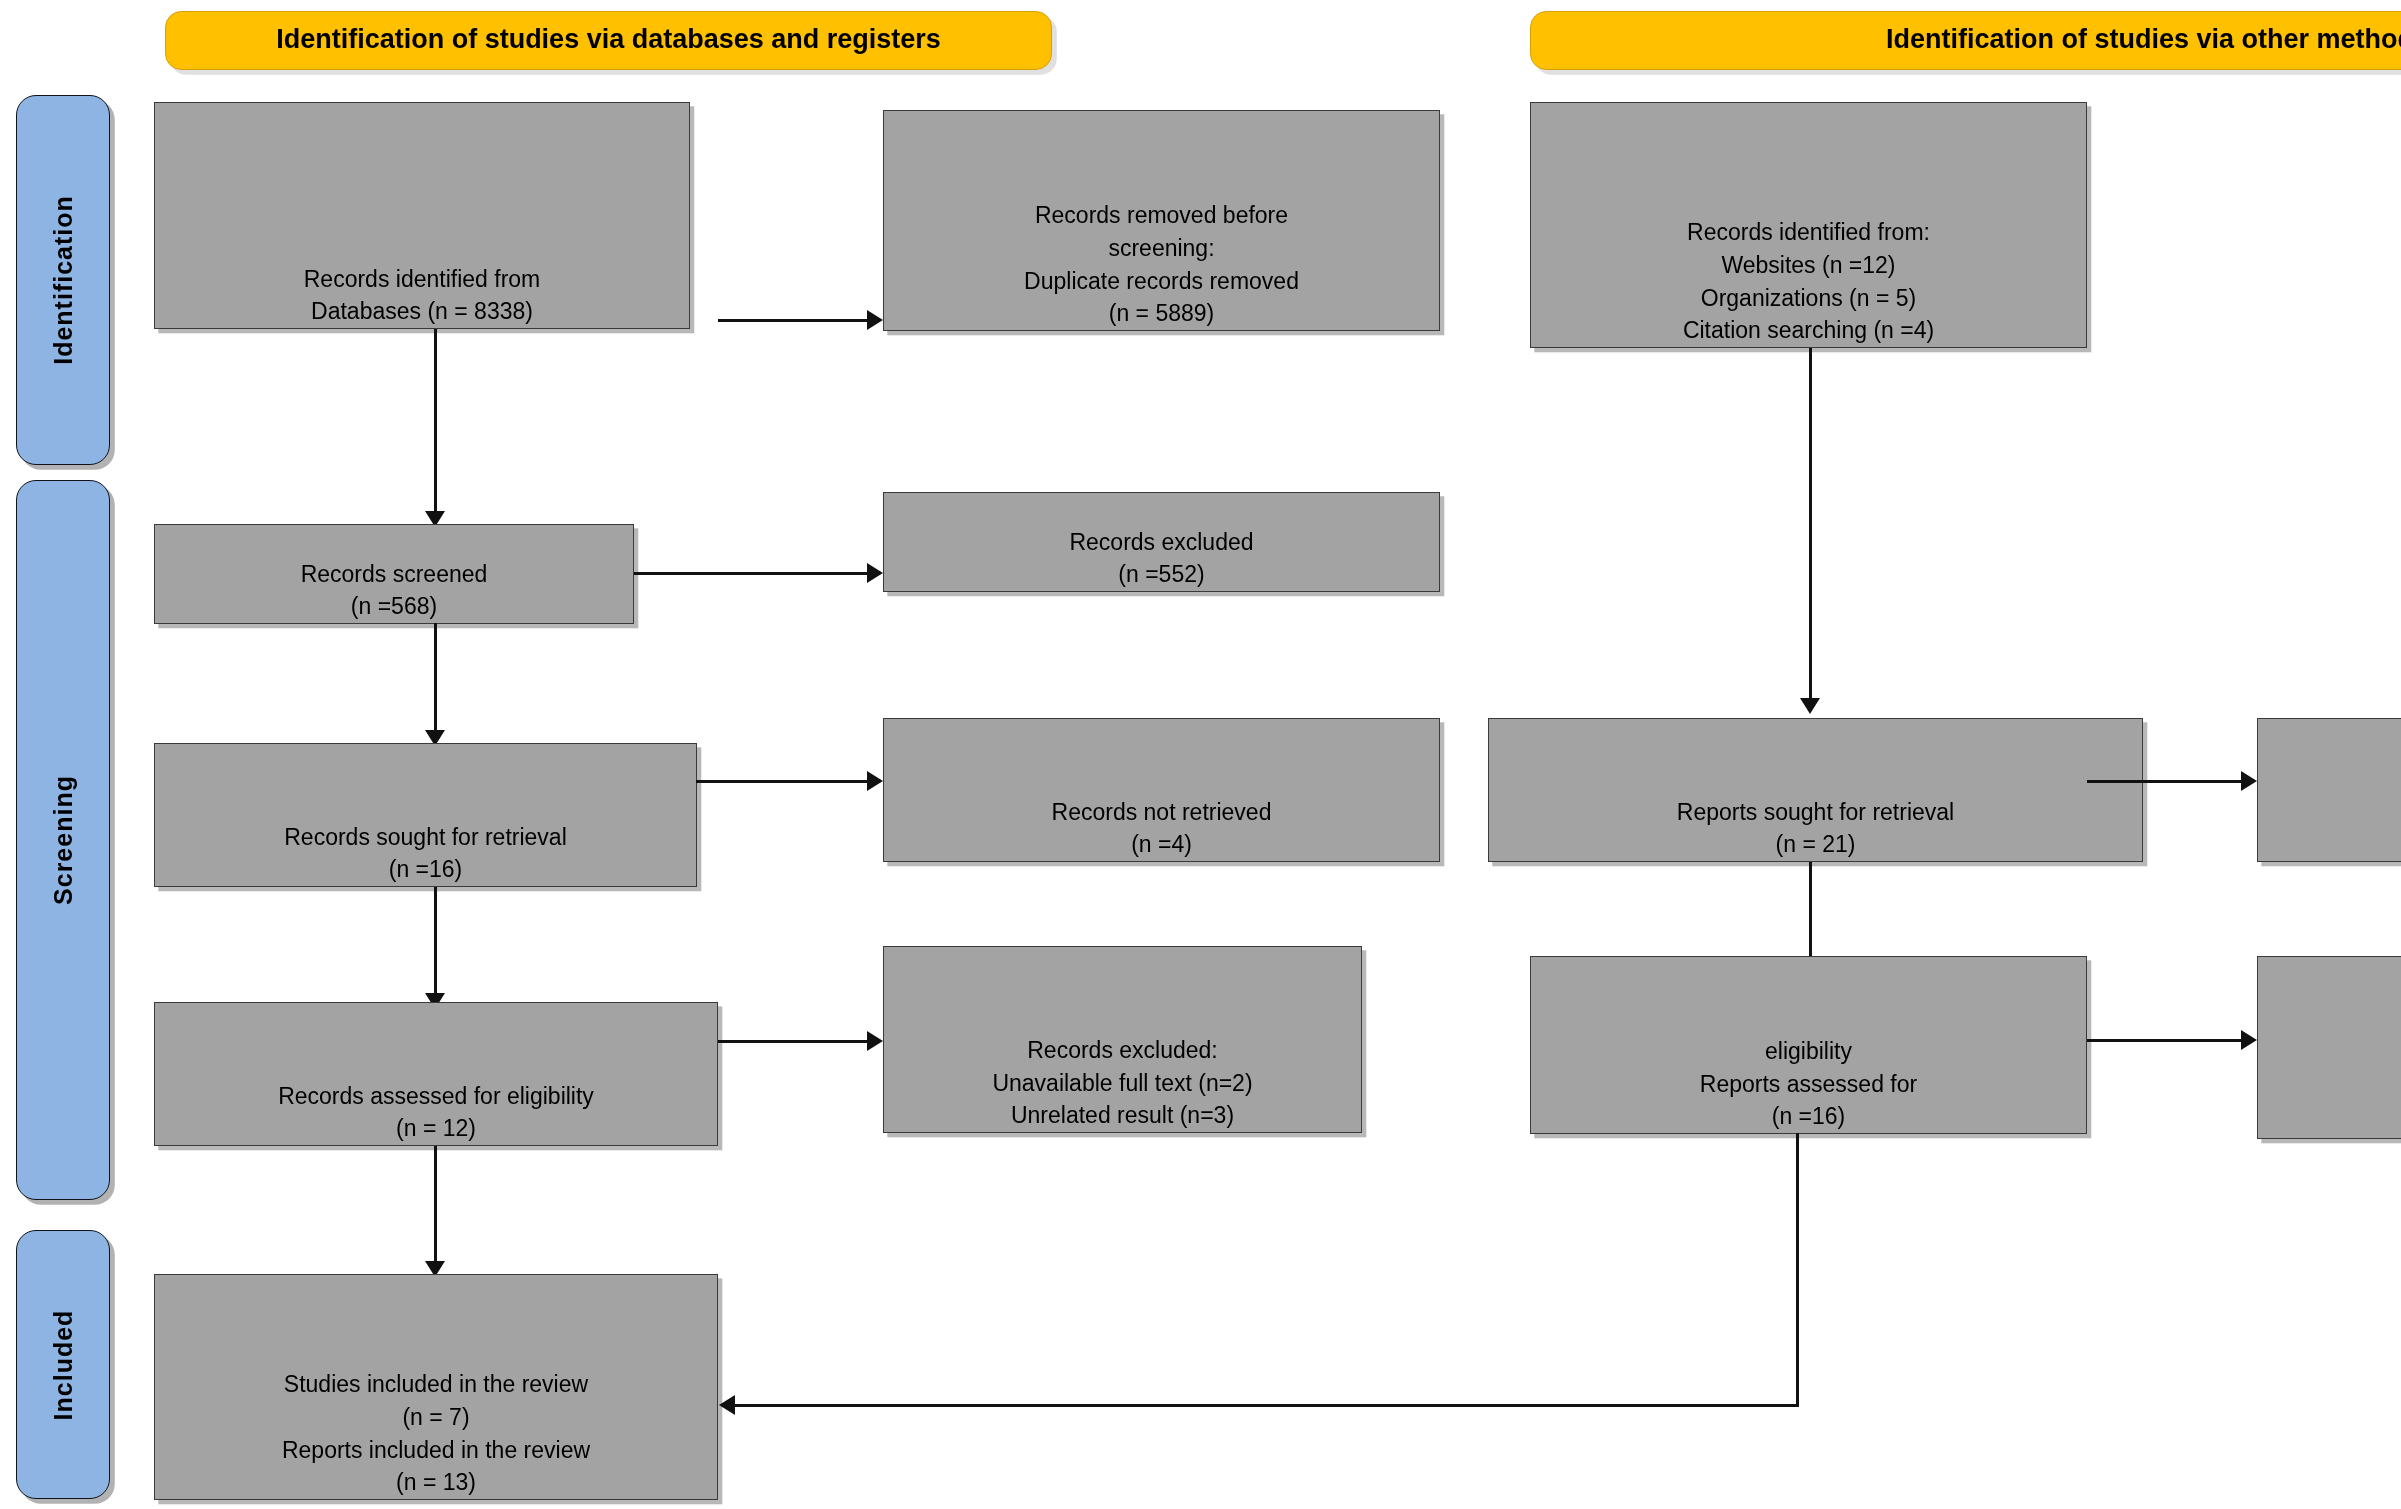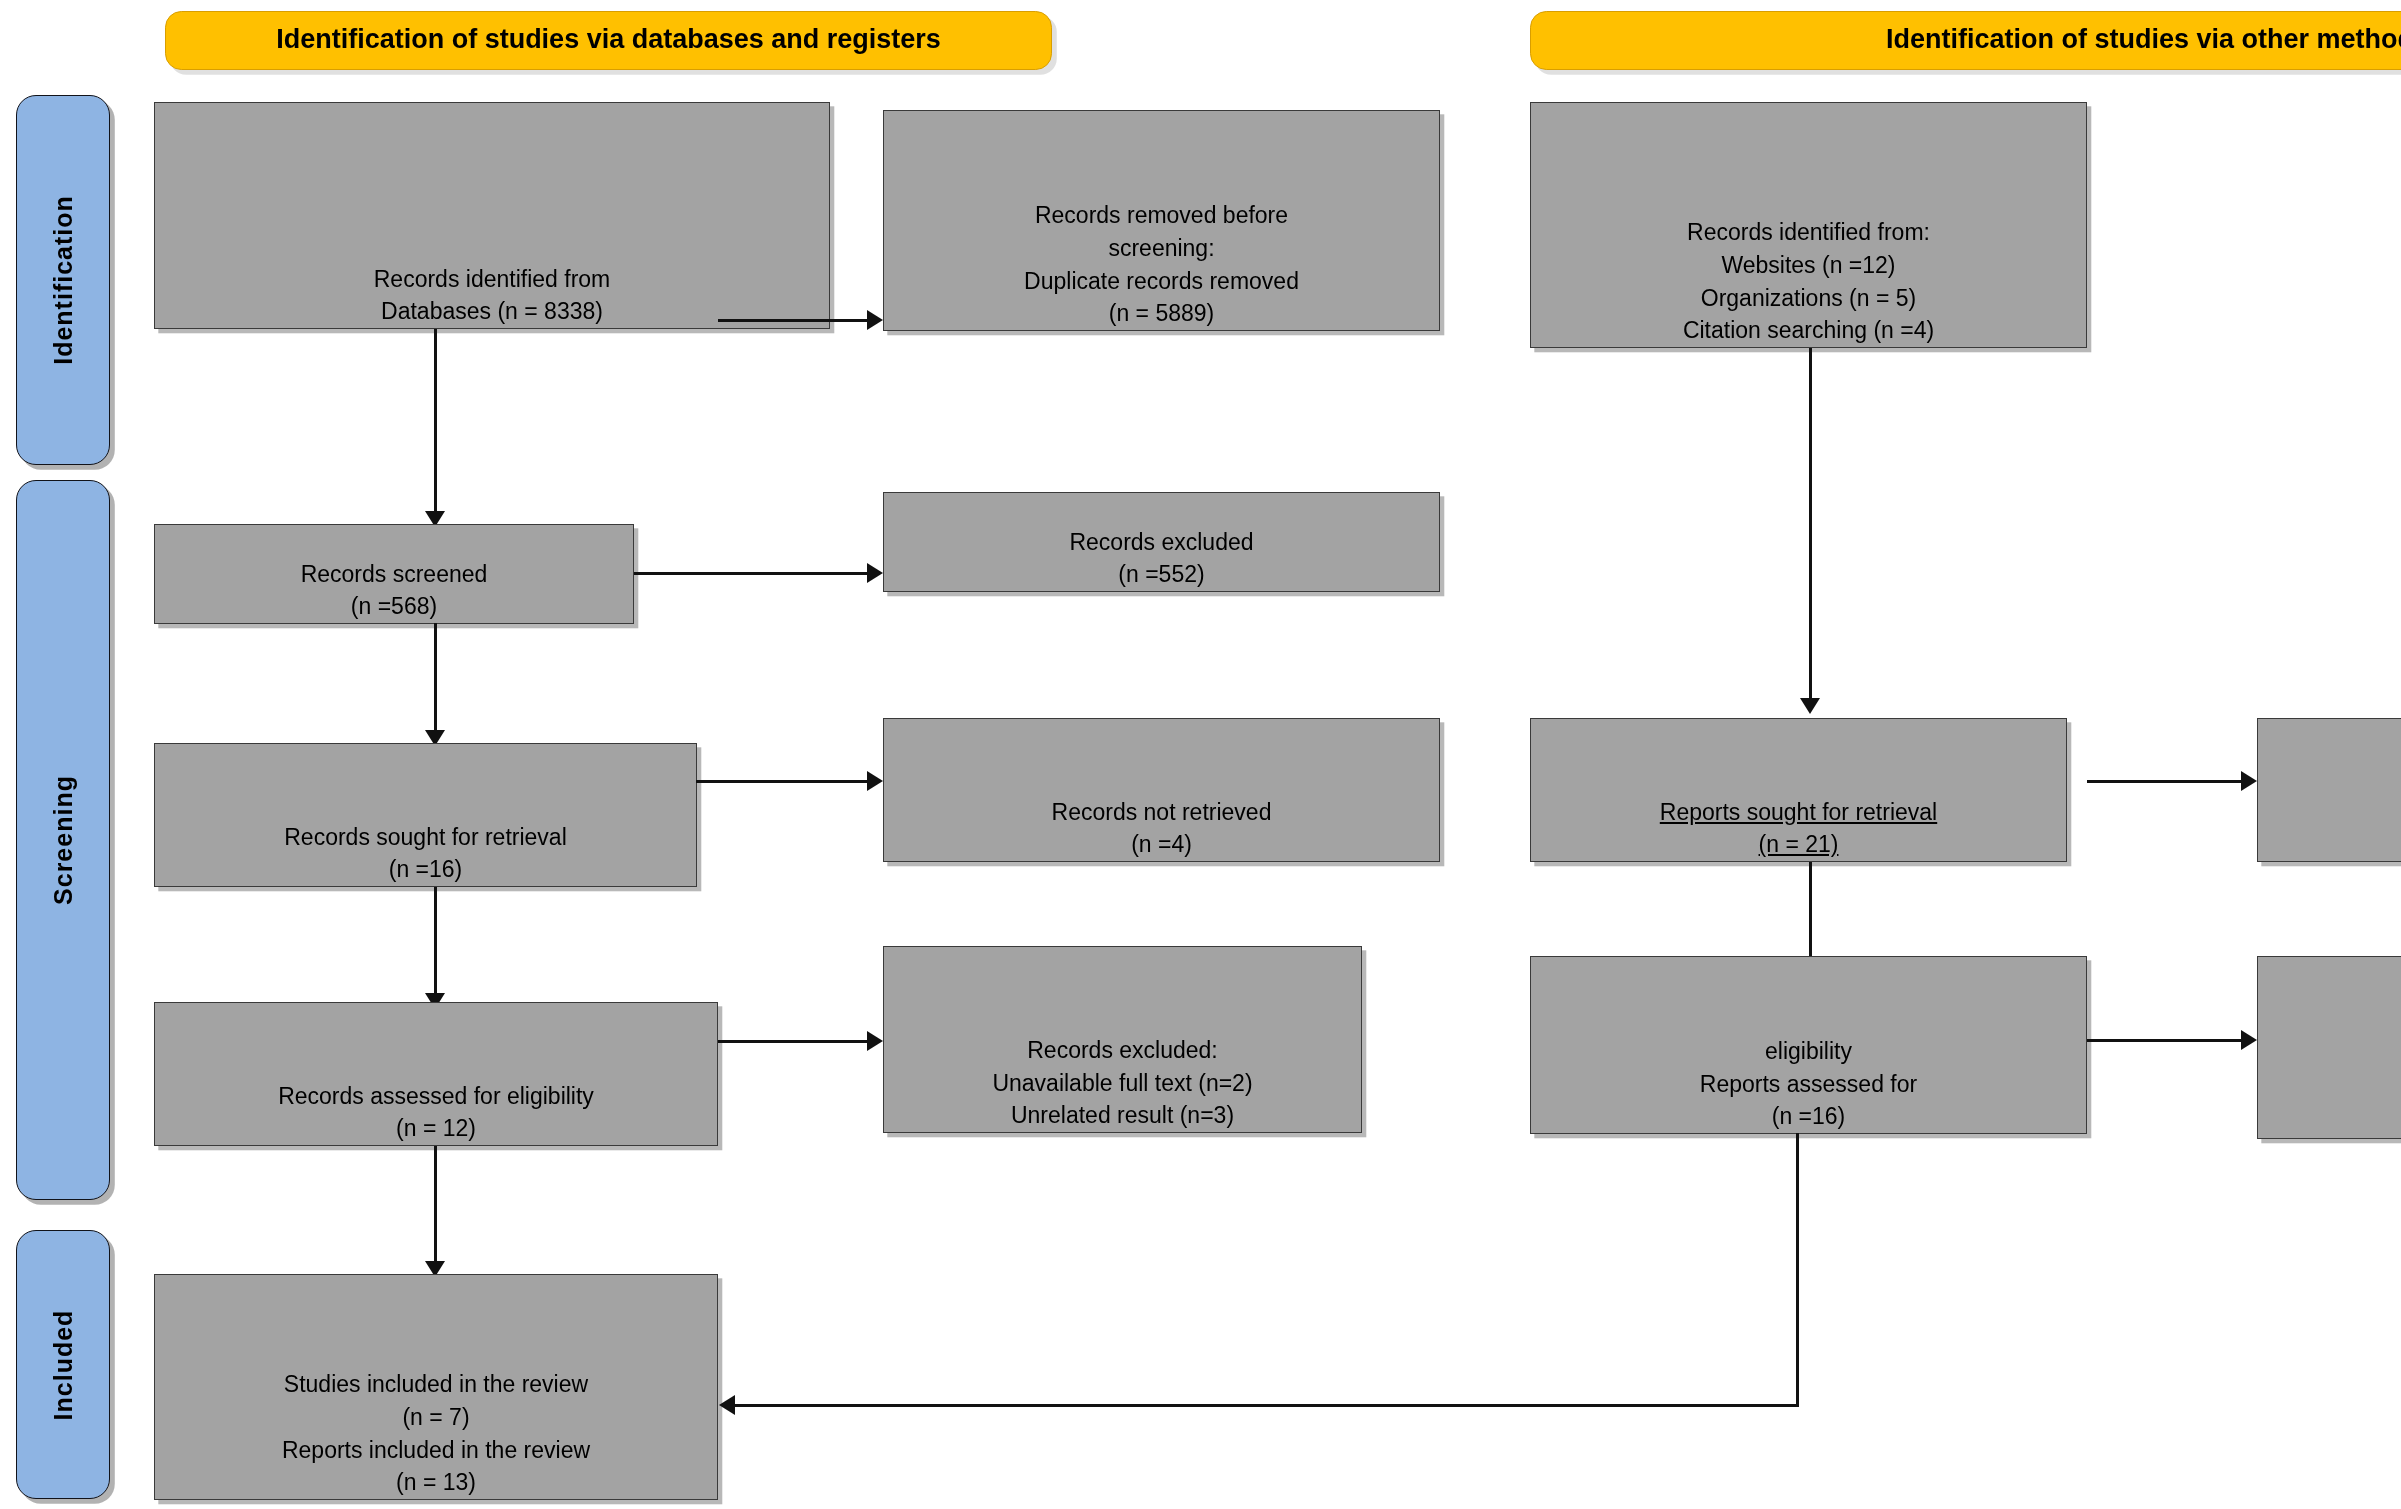--- a/index.html
+++ b/index.html
@@ -102,21 +102,21 @@
   </div>
 
   <div class="stagepill" style="left:16.3px;top:480px;width:94px;height:720px;">
     <div class="vlabel" style="font-size:25px;">Screening</div>
   </div>
 
   <div class="stagepill" style="left:16.3px;top:1230px;width:94px;height:269px;">
     <div class="vlabel" style="font-size:25px;">Included</div>
   </div>
 
-  <div class="nodebox" style="left:154px;top:102px;width:676px;height:227px;">
+  <div class="nodebox" style="left:154px;top:102px;width:536px;height:227px;">
     <div class="txt" style="font-size:23px;">
       <span class="ln">Records identified from</span>
       <span class="ln">Databases (n = 8338)</span>
     </div>
   </div>
 
   <div class="nodebox" style="left:883px;top:110px;width:557px;height:221px;">
     <div class="txt" style="font-size:23px;">
       <span class="ln">Records removed before</span>
       <span class="ln">screening:</span>
@@ -176,21 +176,21 @@
       <span class="ln">(n =4)</span>
     </div>
   </div>
 
   <div class="conn h" style="left:696px;top:780px;width:171px;"></div>
   <div class="arrow right" style="left:867px;top:771px;"></div>
 
   <div class="conn v" style="left:434px;top:887px;height:107px;"></div>
   <div class="arrow down" style="left:425px;top:993px;"></div>
 
-  <div class="nodebox" style="left:1530px;top:718px;width:537px;height:144px;text-decoration:underline;">
+  <div class="nodebox" style="left:1488px;top:718px;width:655px;height:144px;">
     <div class="txt" style="font-size:23px;">
       <span class="ln">Reports sought for retrieval</span>
       <span class="ln">(n = 21)</span>
     </div>
   </div>
 
   <div class="nodebox" style="left:2257px;top:718px;width:557px;height:144px;">
     <div class="txt" style="font-size:23px;">
       <span class="ln">Reports not retrieved</span>
       <span class="ln">(n =5)</span>

